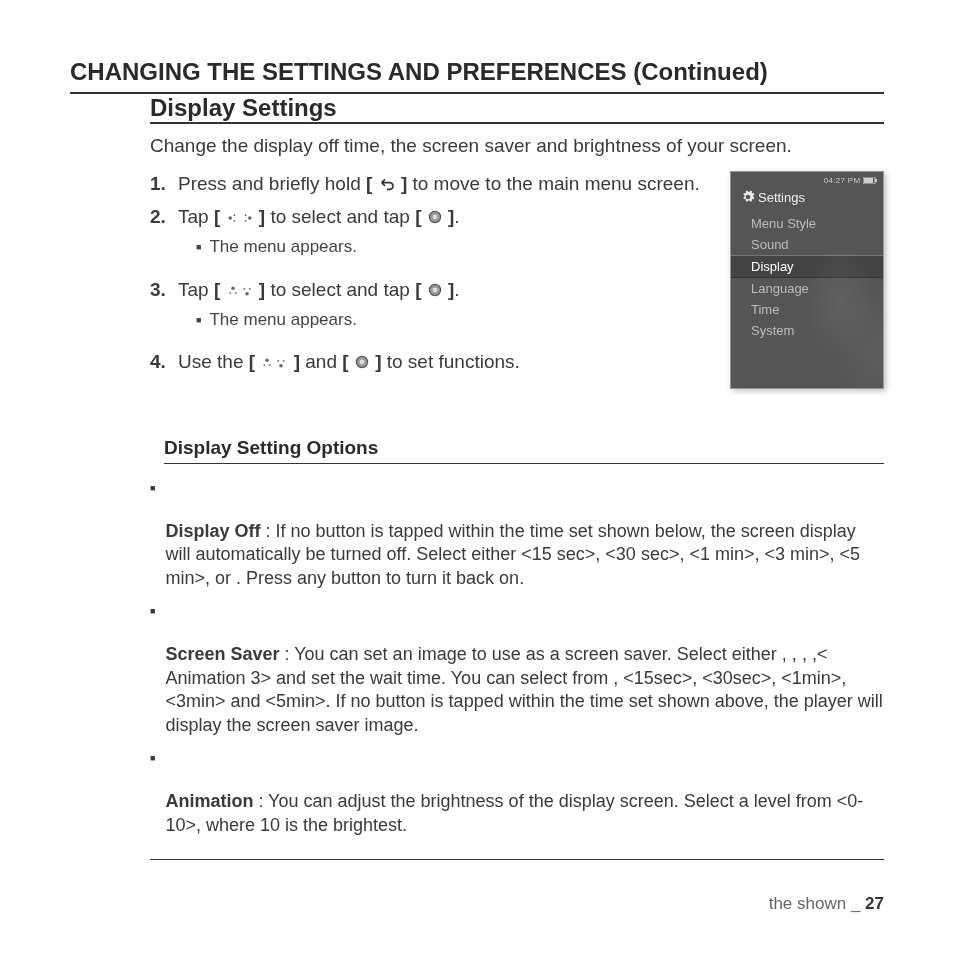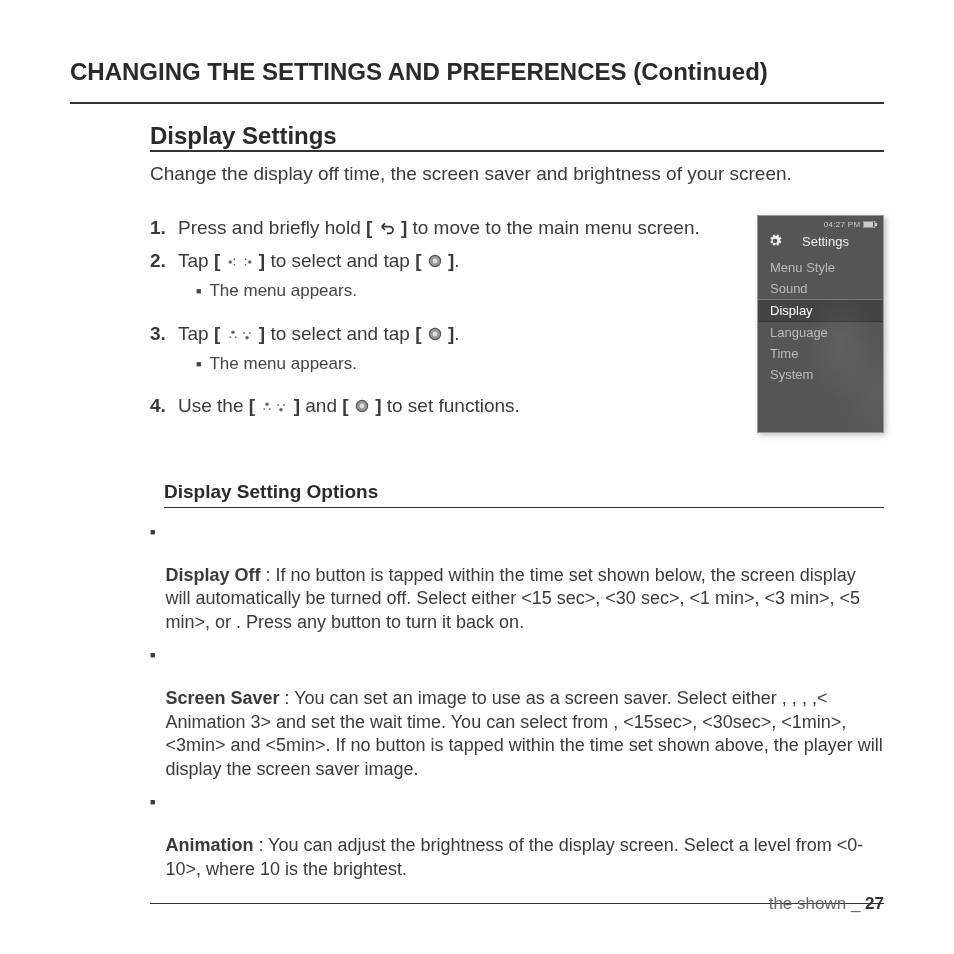--- a/index.html
+++ b/index.html
@@ -10,38 +10,37 @@
     font-family: Arial, Helvetica, sans-serif;
     color: #3a3a3a;
     padding: 58px 70px 40px 70px;
     position: relative;
   }
   .page-title {
     font-size: 24px;
     font-weight: bold;
     color: #2a2a2a;
     border-bottom: 2px solid #333;
-    padding-bottom: 16px;
-    margin-bottom: 18px;
+    padding-bottom: 6px;
   }
   .section {
     padding-left: 80px;
   }
   .section-title {
     font-size: 24px;
     font-weight: bold;
     color: #2a2a2a;
     border-bottom: 2px solid #333;
     padding-bottom: 0;
     margin-bottom: 10px;
   }
   .intro {
     font-size: 19px;
     line-height: 1.3;
-    margin-bottom: 28px;
+    margin-bottom: 12px;
   }
   .steps-row {
     display: flex;
     gap: 18px;
     align-items: flex-start;
   }
   .steps { flex: 1; }
   ol.steps-list {
     list-style: none;
     padding: 0;
@@ -66,21 +65,21 @@
     font-size: 9px;
     line-height: 22px;
   }
   .b { font-weight: bold; }
   .inline-icon {
     display: inline-block;
     vertical-align: -2px;
   }
   
   .device {
-    width: 127px;
+    width: 154px;
     height: 218px;
     background: #555;
     border: 1px solid #999;
     box-shadow: 2px 2px 6px rgba(0,0,0,0.25);
     color: #ddd;
     font-size: 12px;
     position: relative;
     overflow: hidden;
     flex-shrink: 0;
   }
@@ -90,28 +89,28 @@
     font-size: 8px;
     color: #ccc;
     letter-spacing: 0.3px;
   }
   .device .hdr {
     padding: 18px 0 4px 10px;
     font-size: 13px;
     color: #eee;
     display: flex;
     align-items: center;
-    gap: 20px;
+    gap: 3px;
   }
   .device .hdr .gear {
     width: 14px; height: 14px; display:inline-block;
   }
   .device .menu { padding: 4px 0 0 0; }
   .device .item {
-    padding: 3px 12px;
+    padding: 3px 20px;
     color: #bbb;
     font-size: 13px;
   }
   .device .item.sel {
     color: #fff;
     background: #444;
     border-top: 1px solid #777;
     border-bottom: 1px solid #333;
   }
   .swirl {

